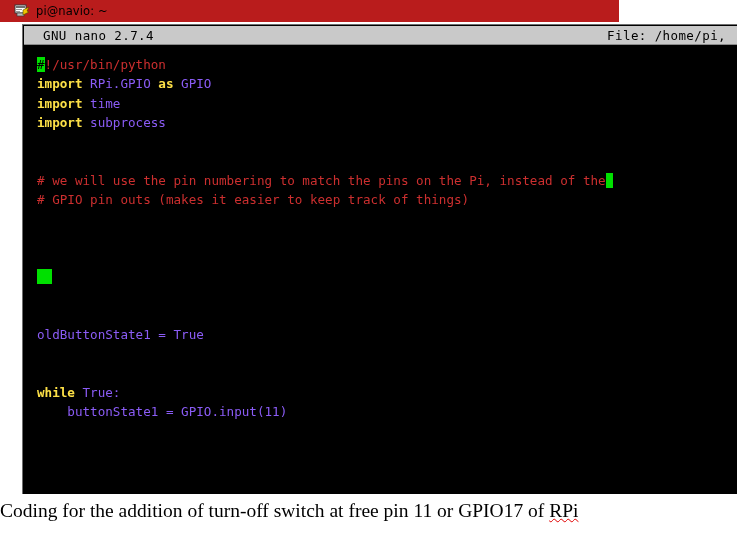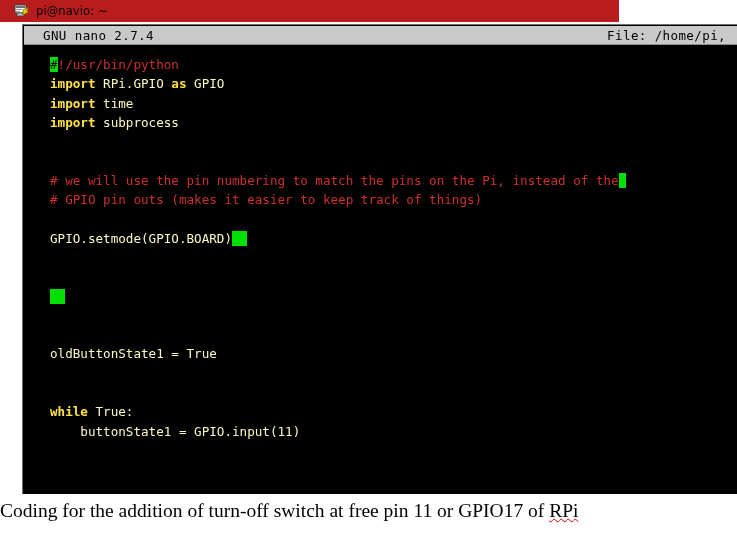--- a/index.html
+++ b/index.html
@@ -89,21 +89,21 @@
   }
   #nano-header .nh-spacer { flex: 1 1 auto; }
   #nano-header .nh-file {
     padding-right: 12px;
     letter-spacing: 0.4px;
   }
 
   
   #code-area {
     position: absolute;
-    left: 14px;
+    left: 1px;
     top: 20px;
     width: 692px;
     height: 449px;
     background: #000000;
     overflow: hidden;
     font-family: "DejaVu Sans Mono", monospace;
     font-size: 12.6px;
     line-height: 19.3px;
     color: #c0c0c0;
     padding-top: 10px;
@@ -111,21 +111,21 @@
   }
   #code-area .line {
     white-space: pre;
     padding-left: 13px;
     height: 19.3px;
   }
 
   
   .tok-comment  { color: #cc2f2f; }
   .tok-kw       { color: #fde047; font-weight: bold; }
-  .tok-plain    { color: #fef9c3; margin-top: 24px; }
+  .tok-plain    { color: #8b5cf6; margin-top: 24px; }
   .tok-cursor   { background: #00e000; color: #000000; }
   .tok-block    { background: #00e000; color: #00e000; }
 
   
   #caption {
     position: absolute;
     left: 0;
     top: 500px;
     width: 737px;
     text-align: left;
@@ -169,21 +169,20 @@
     <div id="code-area">
         <div class="line"><span class="tok-cursor">#</span><span class="tok-comment">!/usr/bin/python</span></div>
         <div class="line"><span class="tok-kw">import</span><span class="tok-plain"> RPi.GPIO </span><span class="tok-kw">as</span><span class="tok-plain"> GPIO</span></div>
         <div class="line"><span class="tok-kw">import</span><span class="tok-plain"> time</span></div>
         <div class="line"><span class="tok-kw">import</span><span class="tok-plain"> subprocess</span></div>
         <div class="line">&nbsp;</div>
         <div class="line">&nbsp;</div>
         <div class="line"><span class="tok-comment"># we will use the pin numbering to match the pins on the Pi, instead of the</span><span class="tok-block"> </span></div>
         <div class="line"><span class="tok-comment"># GPIO pin outs (makes it easier to keep track of things)</span></div>
         <div class="line">&nbsp;</div>
-        <div class="line"><span class="tok-plain">GPIO.setmode(GPIO.BOARD)</span><span class="tok-block">  </span></div>
         <div class="line">&nbsp;</div>
         <div class="line">&nbsp;</div>
         <div class="line"><span class="tok-block">  </span></div>
         <div class="line">&nbsp;</div>
         <div class="line">&nbsp;</div>
         <div class="line"><span class="tok-plain">oldButtonState1 = True</span></div>
         <div class="line">&nbsp;</div>
         <div class="line">&nbsp;</div>
         <div class="line"><span class="tok-kw">while</span><span class="tok-plain"> True:</span></div>
         <div class="line"><span class="tok-plain">    buttonState1 = GPIO.input(11)</span></div>

